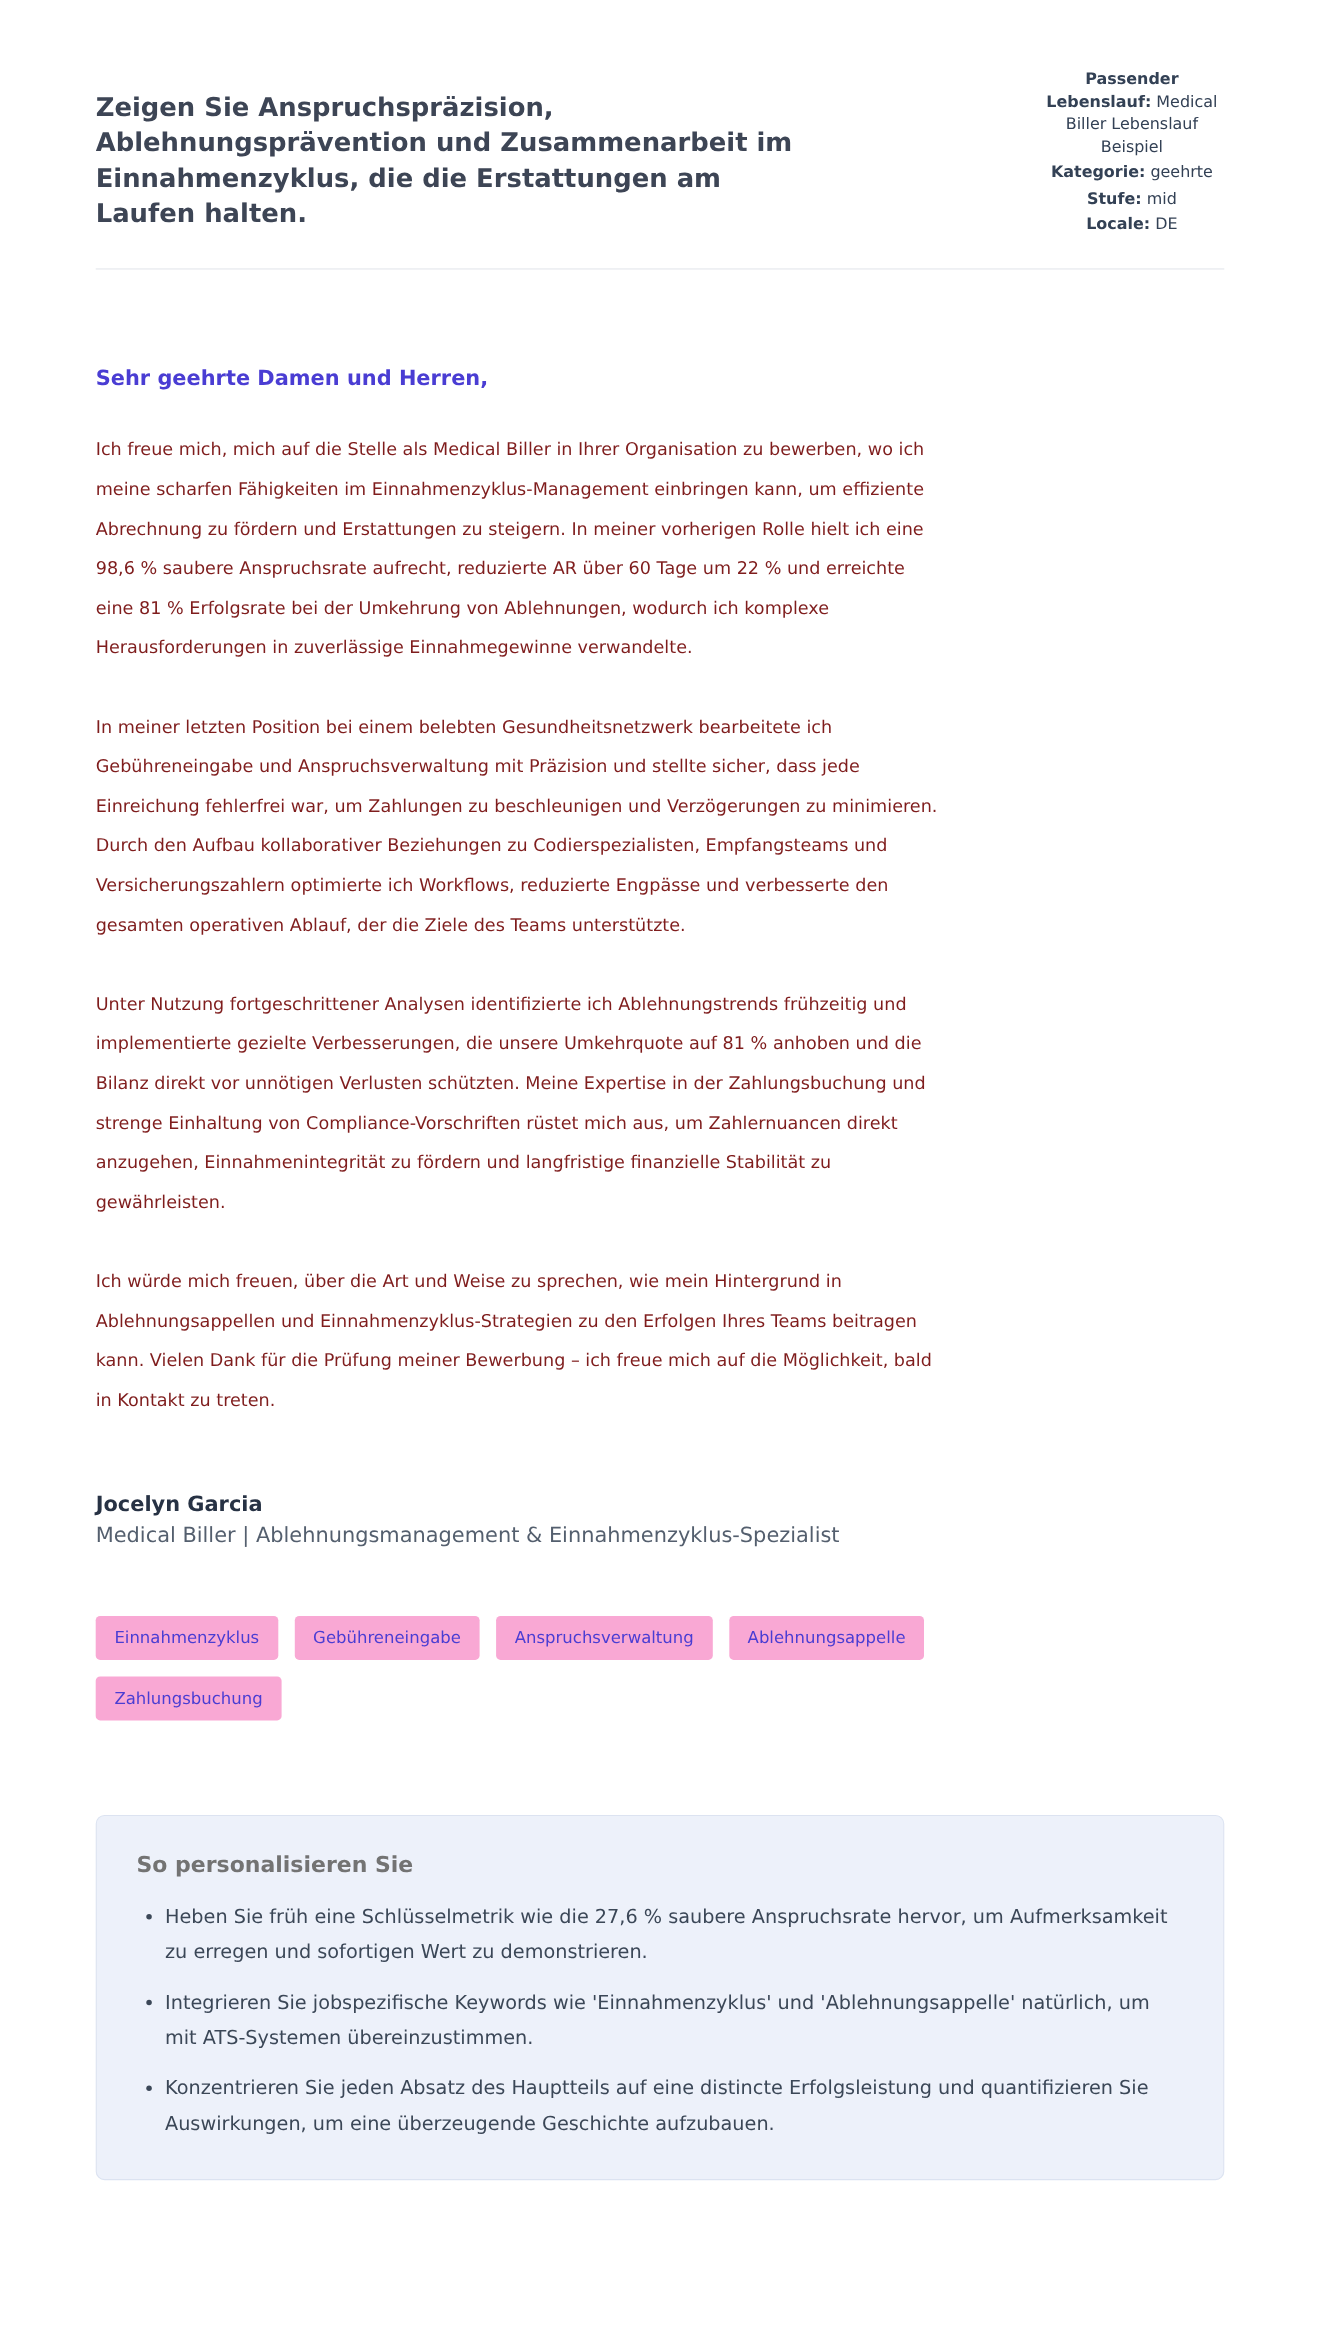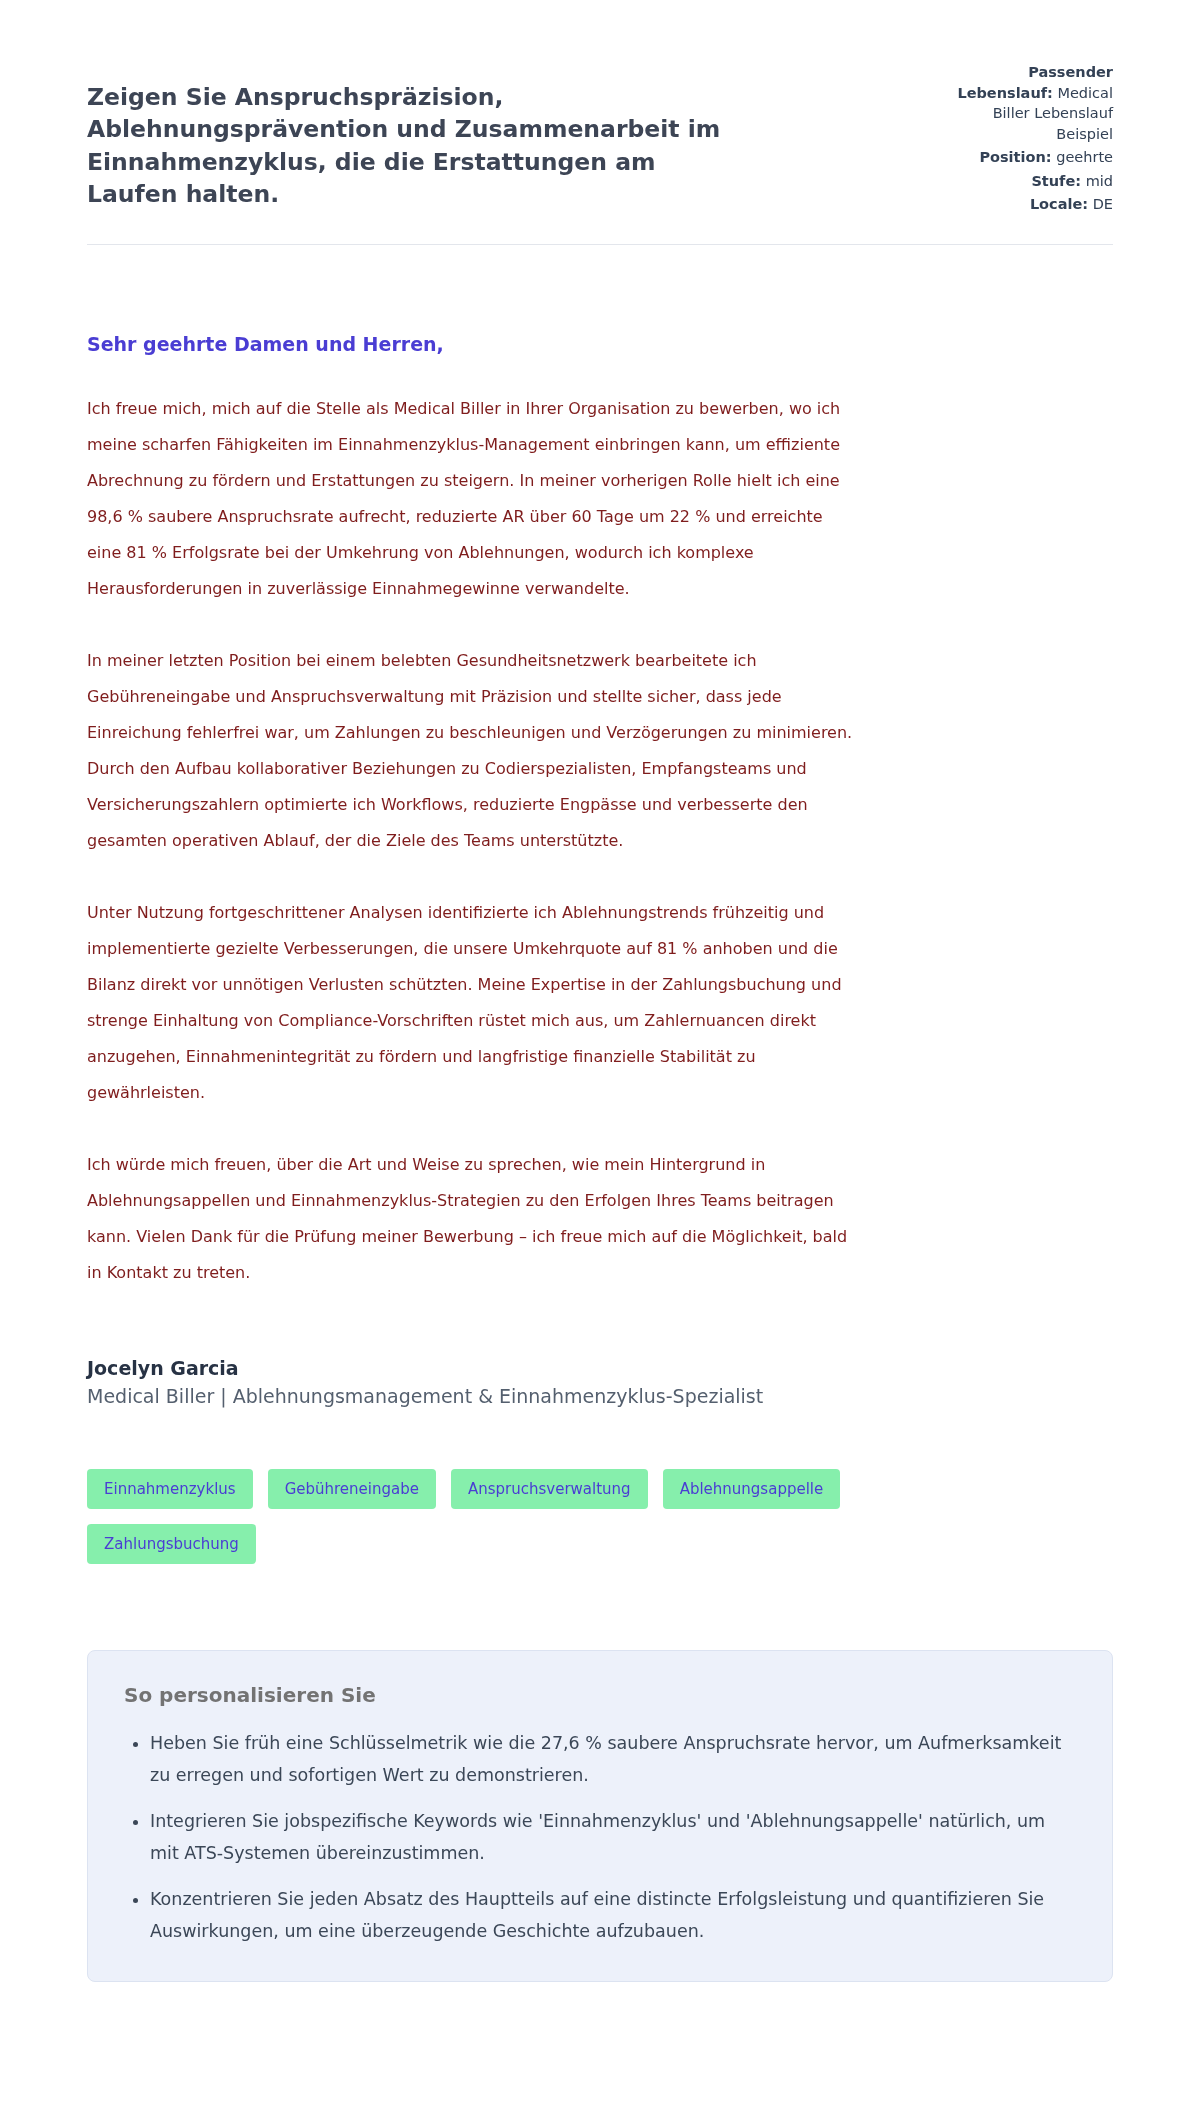--- a/index.html
+++ b/index.html
@@ -42,21 +42,21 @@
   }
   .meta {
     width: 168px;
     flex-shrink: 0;
     text-align: right;
     font-size: 14.5px;
     line-height: 1.42;
     color: #334155;
     padding-top: 2px;
   }
-  .meta-row { margin-bottom: 3px; }
+  .meta-row { margin-bottom: 3px; text-align: center; }
   .meta-label { font-weight: 700; }
   
   .divider {
     border: none;
     border-top: 1px solid #e3e6ec;
     margin-top: 26px;
   }
   
   .greeting {
     margin-top: 88px;
@@ -86,21 +86,21 @@
   
   .tags {
     margin-top: 62px;
     display: flex;
     flex-wrap: wrap;
     gap: 15px;
     max-width: 780px;
   }
   .tag-chip {
     display: inline-block;
-    background: #86efac;
+    background: #f9a8d4;
     color: #4a3dd3;
     font-size: 15px;
     padding: 11px 17px;
     border-radius: 4px;
     cursor: pointer;
   }
   
   .personalize-box {
     margin-top: 86px;
     background: #edf1fa;
@@ -135,21 +135,21 @@
   <header class="header">
     <div class="header-left">
       <div class="page-subtitle">Zeigen Sie Anspruchspräzision, Ablehnungsprävention und Zusammenarbeit im Einnahmenzyklus, die die Erstattungen am Laufen halten.</div>
     </div>
     <aside class="meta">
       <div class="meta-row">
         <span class="meta-label">Passender Lebenslauf:</span>
         <span class="meta-value">Medical Biller Lebenslauf Beispiel</span>
       </div>
       <div class="meta-row">
-        <span class="meta-label">Position:</span>
+        <span class="meta-label">Kategorie:</span>
         <span class="meta-value">geehrte</span>
       </div>
       <div class="meta-row">
         <span class="meta-label">Stufe:</span>
         <span class="meta-value">mid</span>
       </div>
       <div class="meta-row">
         <span class="meta-label">Locale:</span>
         <span class="meta-value">DE</span>
       </div>

